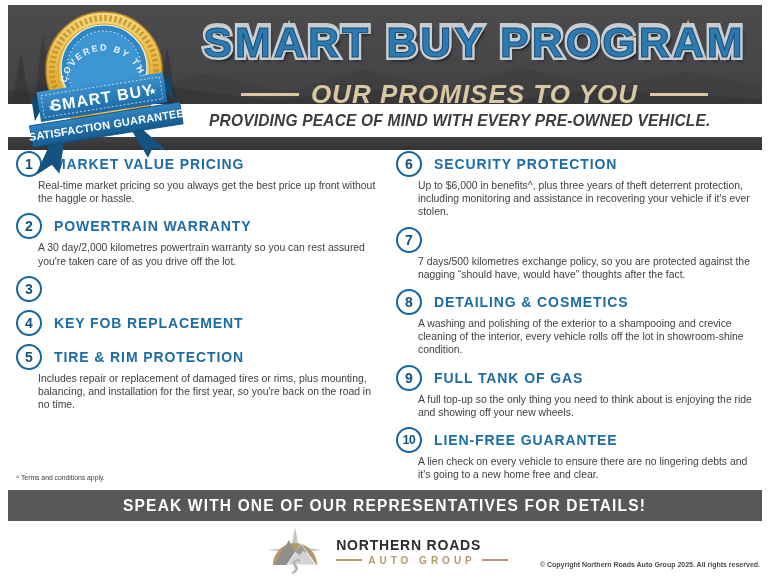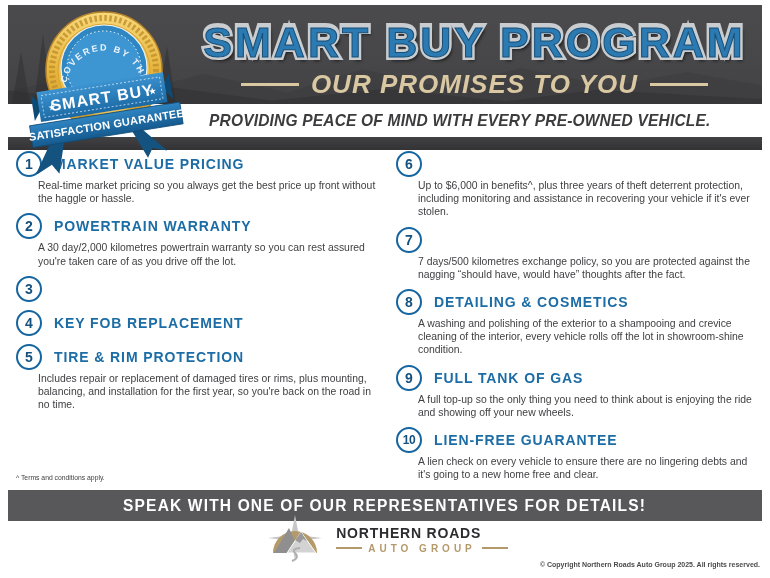--- a/index.html
+++ b/index.html
@@ -16,21 +16,21 @@
            clip-path:polygon(0 100%,0 60%,12% 88%,22% 52%,35% 90%,50% 55%,66% 92%,78% 58%,100% 85%,100% 100%); }
   .tree { position:absolute; bottom:0; width:0; height:0; opacity:.5;
           border-left:9px solid transparent; border-right:9px solid transparent; border-bottom:52px solid #2e2e30; }
   .title-zone { position:absolute; left:185px; right:6px; top:0; bottom:0; text-align:center; }
   .title-wrap { position:relative; display:inline-block; margin-top:13px; }
   .big-title { font-weight:900; font-size:43px; letter-spacing:3px; white-space:nowrap;
                transform:scaleY(1.02); }
   .title-stroke { position:absolute; left:0; top:0; color:#cfd3d6; -webkit-text-stroke:6px #c9cdd0;
                   text-shadow:3px 4px 3px rgba(10,10,12,.65); }
   .title-fill { position:relative; color:#2b7ab1; -webkit-text-stroke:1px #174e78; }
-  .subtitle-row { display:flex; align-items:center; justify-content:center; gap:12px; margin-top:2px; }
+  .subtitle-row { display:flex; align-items:center; justify-content:center; gap:12px; margin-top:12px; }
   .sub-line { width:58px; height:3px; background:#d9c8a2; }
   .subtitle { font-style:italic; font-weight:700; font-size:26px; letter-spacing:1px; color:#d9c8a2; white-space:nowrap; }
 
   
   .tagline-band { position:absolute; left:8px; right:8px; top:104px; height:33px; background:#ffffff;
                   display:flex; align-items:center; justify-content:center; padding-left:150px;font-style:italic; }
   .tagline { font-weight:700; font-size:16.5px; color:#3c3c3e; letter-spacing:.2px; transform:scaleX(.94); white-space:nowrap; }
 
   .dark-strip { position:absolute; left:8px; right:8px; top:137px; height:13px;
                 background:linear-gradient(180deg,#414143,#333335); }
@@ -53,21 +53,21 @@
   .item-desc { margin:2px 0 0 22px; width:340px; font-size:10.4px; line-height:1.27; color:#414144; }
 
   .footnote { position:absolute; left:16px; top:474px; font-size:6.8px; color:#414144; }
 
   
   .cta-bar { position:absolute; left:8px; right:8px; top:490px; height:31px; background:#58585a;
              display:flex; align-items:center; justify-content:center; }
   .cta-text { color:#ffffff; font-weight:700; font-size:16px; letter-spacing:1.2px; transform:scaleX(.97); white-space:nowrap; }
 
   
-  .footer-logo { position:absolute; left:0; right:0; top:515px; display:flex; align-items:center; justify-content:center; gap:8px; }
+  .footer-logo { position:absolute; left:0; right:0; top:527px; display:flex; align-items:center; justify-content:center; gap:8px; }
   .logo-text { display:flex; flex-direction:column; }
   .logo-name { font-weight:800; font-size:14px; letter-spacing:.8px; color:#2d2d2f; }
   .logo-sub-row { display:flex; align-items:center; gap:6px; margin-top:2px; }
   .logo-dash { height:1.5px; width:26px; background:#b49a6a; }
   .logo-sub { font-size:10px; font-weight:700; letter-spacing:4px; color:#b49a6a; }
   .copyright { position:absolute; right:10px; top:561px; font-size:7px; font-weight:600; color:#4c4c4e; }
 </style>
 </head>
 <body>
 
@@ -187,20 +187,21 @@
           </div>
         <div class="item-desc">Includes repair or replacement of damaged tires or rims, plus mounting, balancing, and installation for the first year, so you're back on the road in no time.</div>
       </div>
 
     </div>
     <div class="col col-right">
 
       <div class="item">
         <div class="item-head">
             <span class="num-circle">6</span>
+          <span class="item-title">SECURITY PROTECTION</span>
           </div>
         <div class="item-desc">Up to $6,000 in benefits^, plus three years of theft deterrent protection, including monitoring and assistance in recovering your vehicle if it's ever stolen.</div>
       </div>
 
       <div class="item">
         <div class="item-head">
             <span class="num-circle">7</span>
           </div>
         <div class="item-desc">7 days/500 kilometres exchange policy, so you are protected against the nagging “should have, would have” thoughts after the fact.</div>
       </div>

